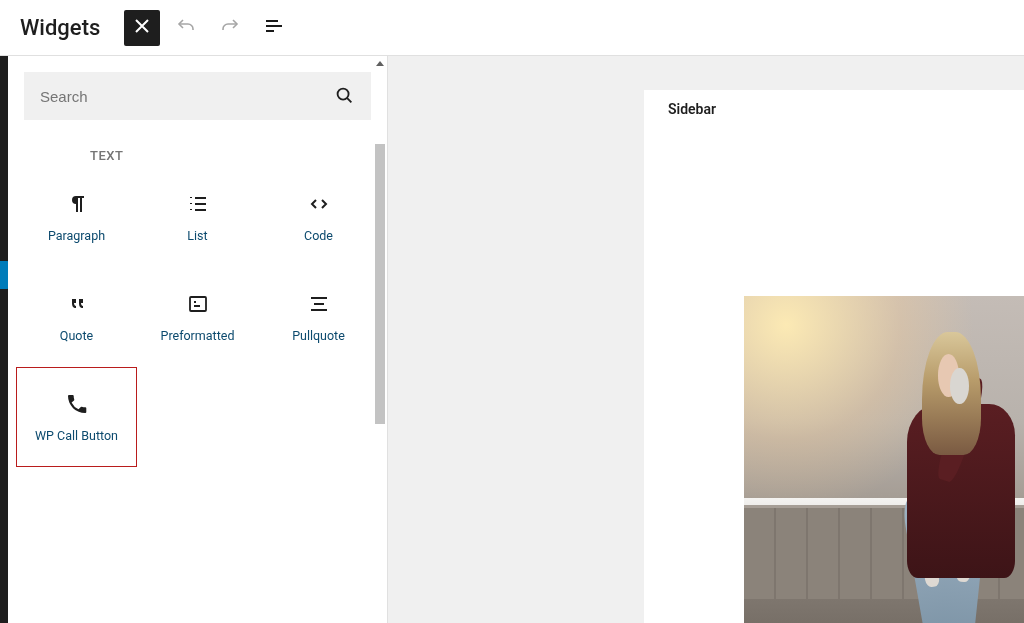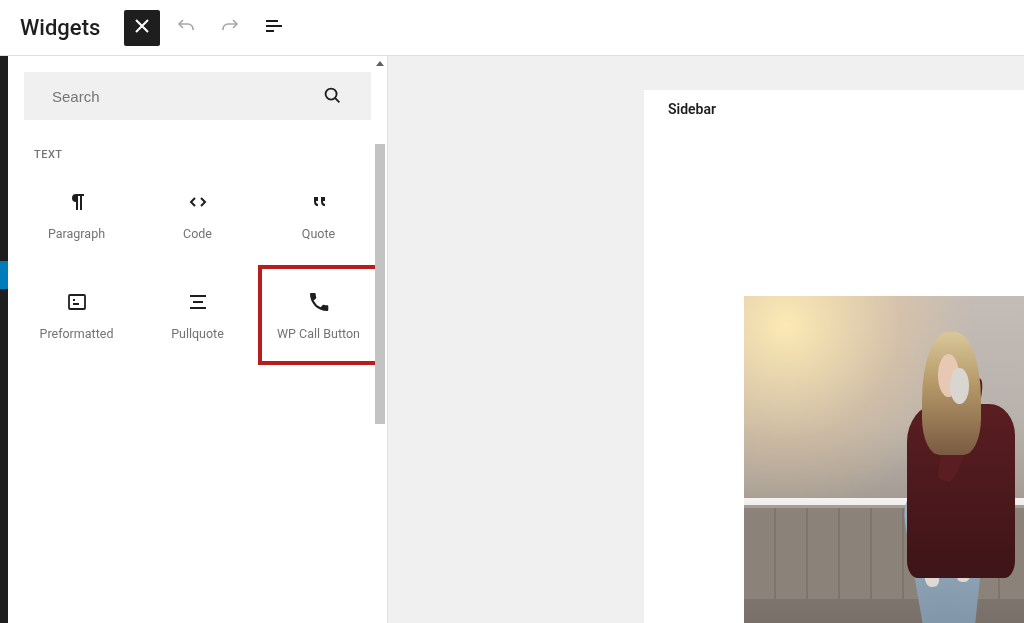--- a/index.html
+++ b/index.html
@@ -35,43 +35,43 @@
     position: absolute; top: 0; left: 0; width: 14px; height: 14px; display: flex;
     align-items: center; justify-content: center;
   }
   .scroll-up::before {
     content: ""; border-left: 4px solid transparent; border-right: 4px solid transparent;
     border-bottom: 5px solid #606060;
   }
   .search-row { padding: 16px 16px 16px 16px; }
   .search-box {
     background: #f0f0f0; height: 48px; display: flex; align-items: center;
-    padding: 0 28px; gap: 8px;
+    padding: 0 16px; gap: 8px;
   }
   .search-box input {
     flex: 1; border: none; background: transparent; font-size: 15px; outline: none;
   }
   .search-box input::placeholder { color: #757575; }
   .search-box svg { width: 22px; height: 22px; }
   .cat-label {
-    font-size: 11px; letter-spacing: .5px; color: #757575; padding: 12px 0 4px 26px;
-    text-transform: uppercase; font-weight: 500;
+    font-size: 13px; letter-spacing: .5px; color: #757575; padding: 12px 0 4px 34px;
+    text-transform: uppercase; font-weight: 500; margin-left: 48px;
   }
   .grid {
     display: grid; grid-template-columns: repeat(3, 1fr); gap: 0; padding: 0 8px 12px 8px;
   }
   .block {
     display: flex; flex-direction: column; align-items: center; justify-content: center;
     height: 100px; cursor: pointer; border: 1px solid transparent; gap: 12px;
     background: #fff;
   }
-  .block.selected { border: 4px solid #b91c1c; }
+  .block.selected { border: 1px solid #b91c1c; }
   .block .bi { height: 24px; display: flex; align-items: center; justify-content: center; }
   .block .bi svg { width: 24px; height: 24px; }
-  .block .bl { font-size: 12.5px; color: #737373; }
+  .block .bl { font-size: 12.5px; color: #0c4a6e; }
   .canvas { flex: 1; background: #f0f0f0; position: relative; overflow: hidden; }
   .widget-area {
     position: absolute; left: 256px; top: 34px; right: 0; bottom: 0; background: #fff;
     padding: 11px 24px;
   }
   .wa-title { font-size: 14px; font-weight: 600; }
   .preview-img {
     position: absolute; top: 206px; right: 0; width: 280px; height: 361px;
     background:
       radial-gradient(circle at 15% 8%, rgba(255,236,180,.95), rgba(255,210,150,.3) 28%, transparent 46%),
@@ -202,20 +202,29 @@
         <div class="block">
           <span class="bi">
             <svg viewBox="0 0 24 24" fill="currentColor">
                 <path d="M11 4h8v2h-2v14h-2V6h-2v14h-2V12a4 4 0 010-8z"></path>
               </svg>
           </span>
           <span class="bl">Paragraph</span>
         </div>
 
 
+        <div class="block">
+          <span class="bi">
+            <svg viewBox="0 0 24 24" fill="none" stroke="currentColor" stroke-width="2">
+                <path d="M9 6h11M9 12h11M9 18h11"></path>
+                <path d="M4 5h2v1H4zM4 11h2v1H4zM4 17h2v1H4z" fill="currentColor" stroke="none"></path>
+              </svg>
+          </span>
+          <span class="bl">List</span>
+        </div>
 
         <div class="block">
           <span class="bi">
             <svg viewBox="0 0 24 24" fill="none" stroke="currentColor" stroke-width="2">
                 <path d="M9 8l-4 4 4 4M15 8l4 4-4 4"></path>
               </svg>
           </span>
           <span class="bl">Code</span>
         </div>
 

